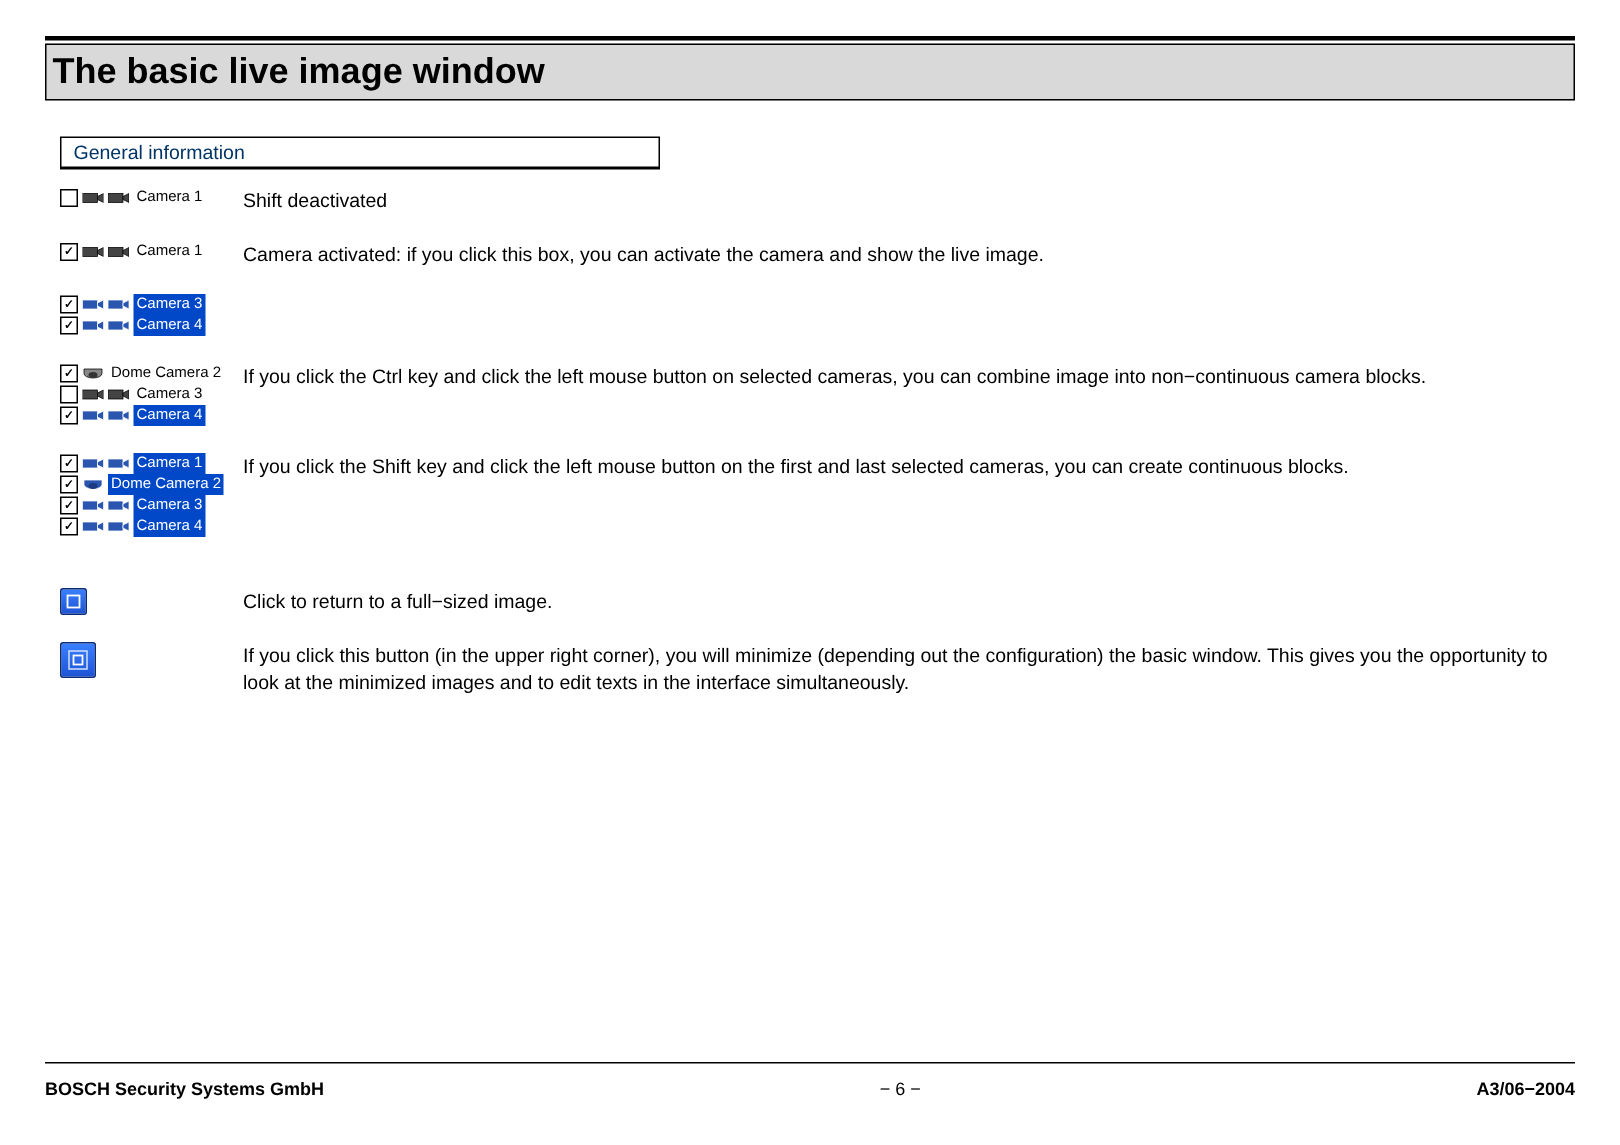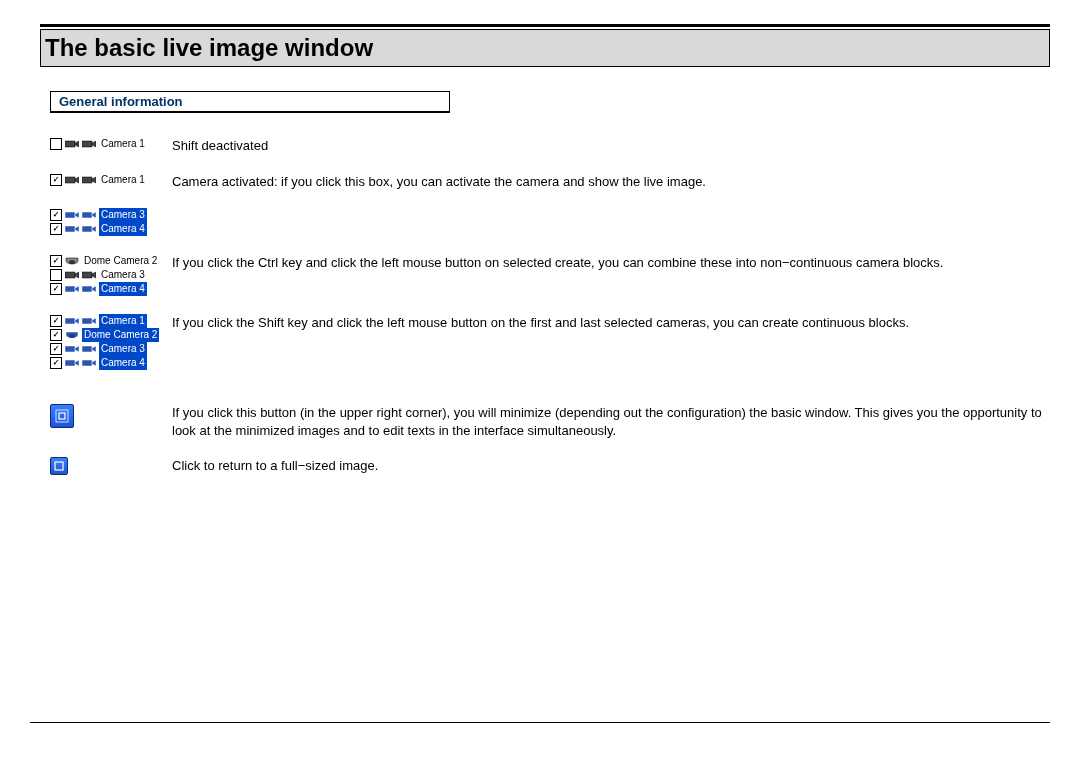--- a/index.html
+++ b/index.html
@@ -6,21 +6,21 @@
     margin: 0;
     padding: 0;
     font-family: Arial, Helvetica, sans-serif;
     background: #fff;
     color: #000;
     width: 1080px;
     height: 763px;
     position: relative;
   }
   .page {
-    padding: 24px 30px 0 40px;
+    padding: 24px 30px 0 30px;
   }
   .topline {
     border-top: 3px solid #000;
     margin-bottom: 2px;
   }
   .title-bar {
     background: #d9d9d9;
     border: 1px solid #000;
     padding: 4px 4px 4px 4px;
   }
@@ -33,26 +33,26 @@
     margin-top: 24px;
     margin-left: 10px;
   }
   .section-header {
     display: inline-block;
     width: 400px;
     border: 1px solid #000;
     border-bottom: 2px solid #000;
     padding: 2px 8px;
     font-size: 13px;
-    font-weight: bold;
+    font-weight: normal;
     color: #003366;
     box-sizing: border-box;
   }
   .content {
-    margin-top: 24px;
+    margin-top: 12px;
     margin-left: 10px;
     font-size: 13px;
   }
   .row {
     display: flex;
     align-items: flex-start;
     margin-bottom: 18px;
   }
   .col-icon {
     width: 122px;
@@ -286,21 +286,21 @@
             <span class="cam-icon">
                 <svg width="14" height="10">
                   <use href="#camglyph-sel"></use>
                 </svg>
               </span>
             <span class="tree-label sel">Camera 4</span>
           </div>
         </div>
       </div>
       <div class="col-text">
-          <p>If you click the Ctrl key and click the left mouse button on selected create, you can combine these into non−continuous camera blocks.</p>
+          <p>If you click the Ctrl key and click the left mouse button on selected cameras, you can combine image into non−continuous camera blocks.</p>
         </div>
     </div>
 
     <div class="row" style="margin-bottom:34px;">
       <div class="col-icon">
         <div class="tree">
           <div class="tree-item">
             <span class="chk checked"></span>
             <span class="cam-icon">
                 <svg width="14" height="10">
@@ -348,48 +348,53 @@
                 <svg width="14" height="10">
                   <use href="#camglyph-sel"></use>
                 </svg>
               </span>
             <span class="tree-label sel">Camera 4</span>
           </div>
         </div>
       </div>
       <div class="col-text">
           <p>If you click the Shift key and click the left mouse button on the first and last selected cameras, you can create continuous blocks.</p>
+        </div>
+    </div>
+
+    <div class="row">
+      <div class="col-icon">
+        <div class="min-btn-small">
+          <svg width="10" height="10" viewBox="0 0 10 10">
+            <rect x="1" y="1" width="8" height="8" fill="none" stroke="#ffffff" stroke-width="1.2"></rect>
+          </svg>
+        </div>
+      </div>
+      <div class="col-text">
+          <p>Click to return to a full−sized image.</p>
         </div>
     </div>
 
     <div class="row">
       <div class="col-icon">
         <div class="min-btn">
           <svg width="14" height="14" viewBox="0 0 14 14">
             <rect x="1" y="1" width="12" height="12" fill="none" stroke="#cfe0ff" stroke-width="1"></rect>
             <rect x="4" y="4" width="6" height="6" fill="none" stroke="#ffffff" stroke-width="1.2"></rect>
           </svg>
         </div>
       </div>
       <div class="col-text">
           <p>If you click this button (in the upper right corner), you will minimize (depending out the configuration)  the basic window. This gives you the opportunity to look at the minimized images and to edit texts in the interface simultaneously.</p>
         </div>
     </div>
 
-    <div class="row">
-      <div class="col-icon">
-        <div class="min-btn-small">
-          <svg width="10" height="10" viewBox="0 0 10 10">
-            <rect x="1" y="1" width="8" height="8" fill="none" stroke="#ffffff" stroke-width="1.2"></rect>
-          </svg>
-        </div>
-      </div>
-      <div class="col-text">
-          <p>Click to return to a full−sized image.</p>
-        </div>
-    </div>
-
   </div>
 </div>
 
 <div class="footer">
   <div class="footer-line"></div>
+  <div class="footer-row">
+    <span>BOSCH Security Systems GmbH</span>
+    <span class="center">− 6 −</span>
+    <span>A3/06−2004</span>
+  </div>
 </div>
 
 </body></html>

